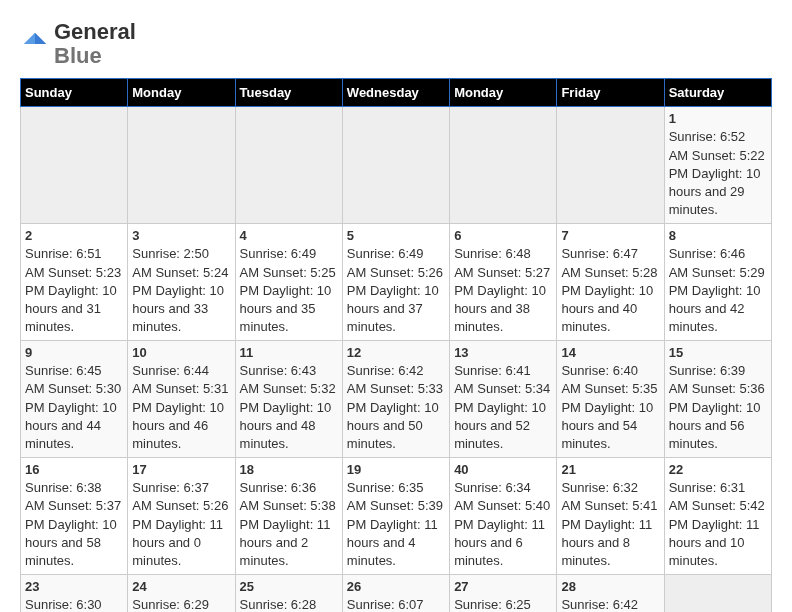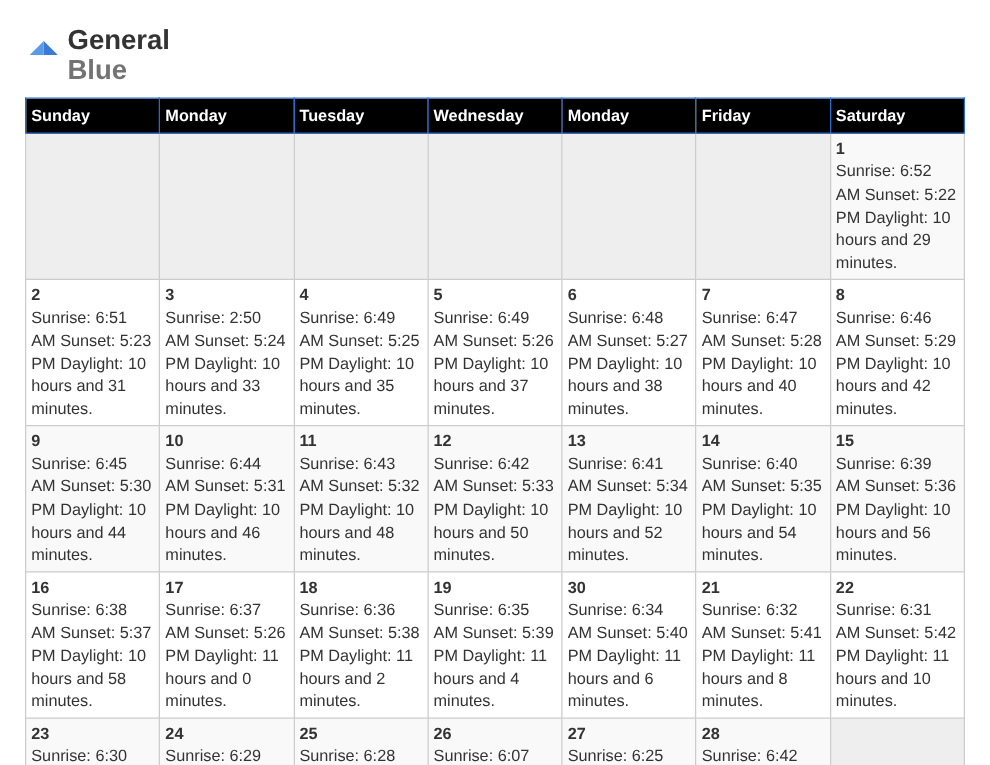--- a/index.html
+++ b/index.html
@@ -237,21 +237,21 @@
 Sunset: 5:38 PM
 Daylight: 11 hours and 2 minutes.</div>
         </td>
         <td>
           <div class="day-number">19</div>
           <div class="day-info">Sunrise: 6:35 AM
 Sunset: 5:39 PM
 Daylight: 11 hours and 4 minutes.</div>
         </td>
         <td>
-          <div class="day-number">30</div>
+          <div class="day-number">40</div>
           <div class="day-info">Sunrise: 6:34 AM
 Sunset: 5:40 PM
 Daylight: 11 hours and 6 minutes.</div>
         </td>
         <td>
           <div class="day-number">21</div>
           <div class="day-info">Sunrise: 6:32 AM
 Sunset: 5:41 PM
 Daylight: 11 hours and 8 minutes.</div>
         </td>

